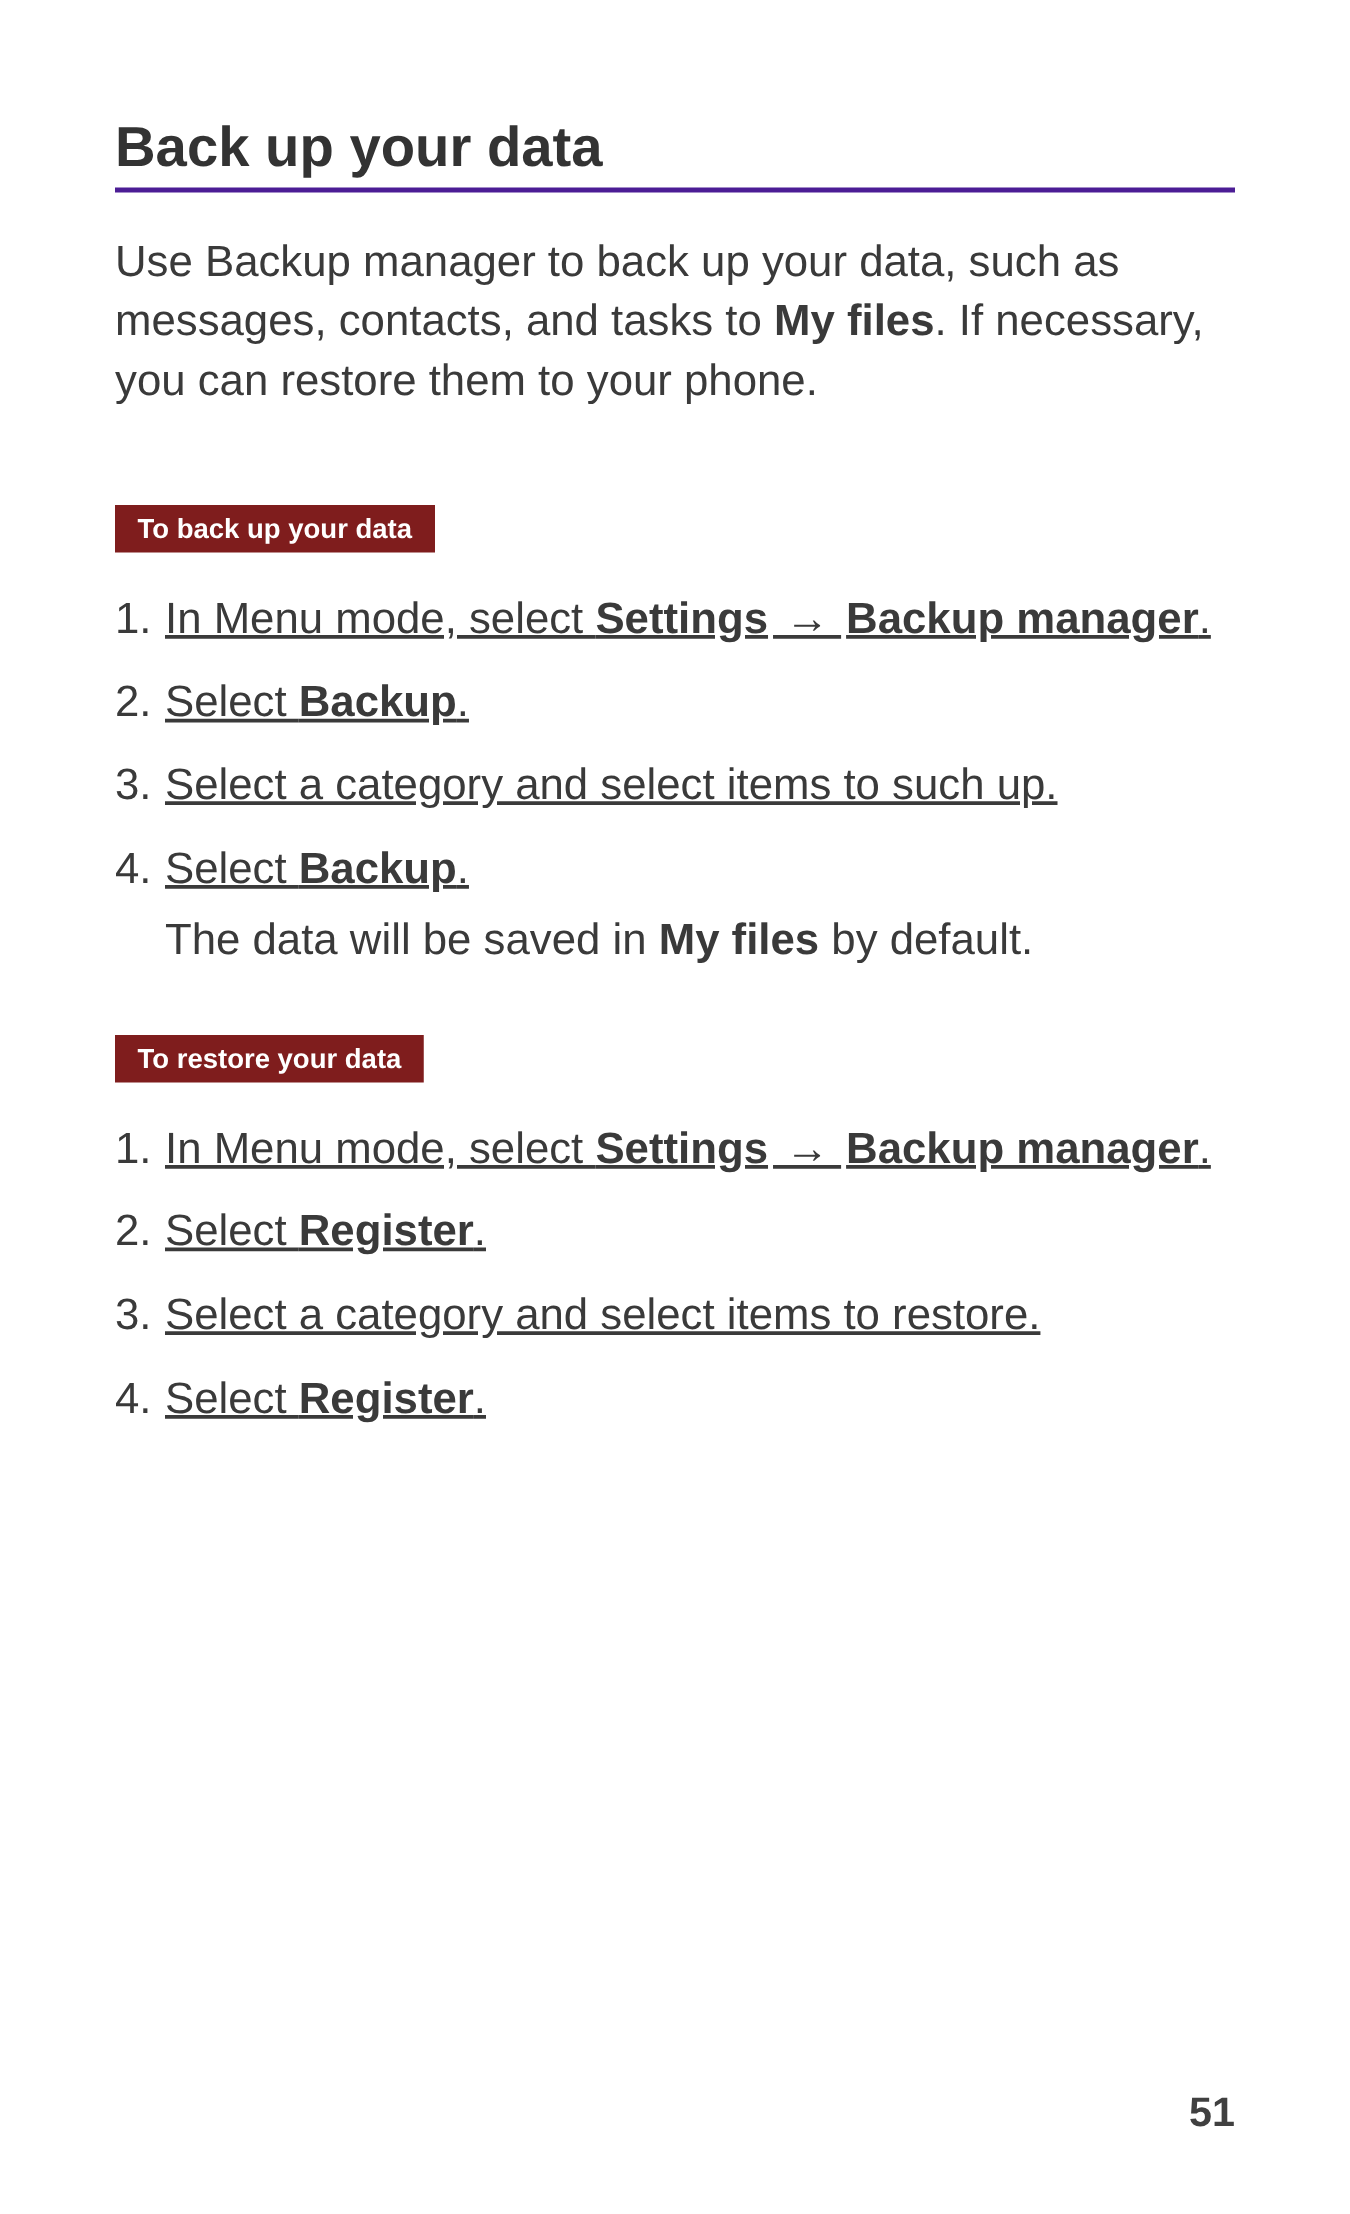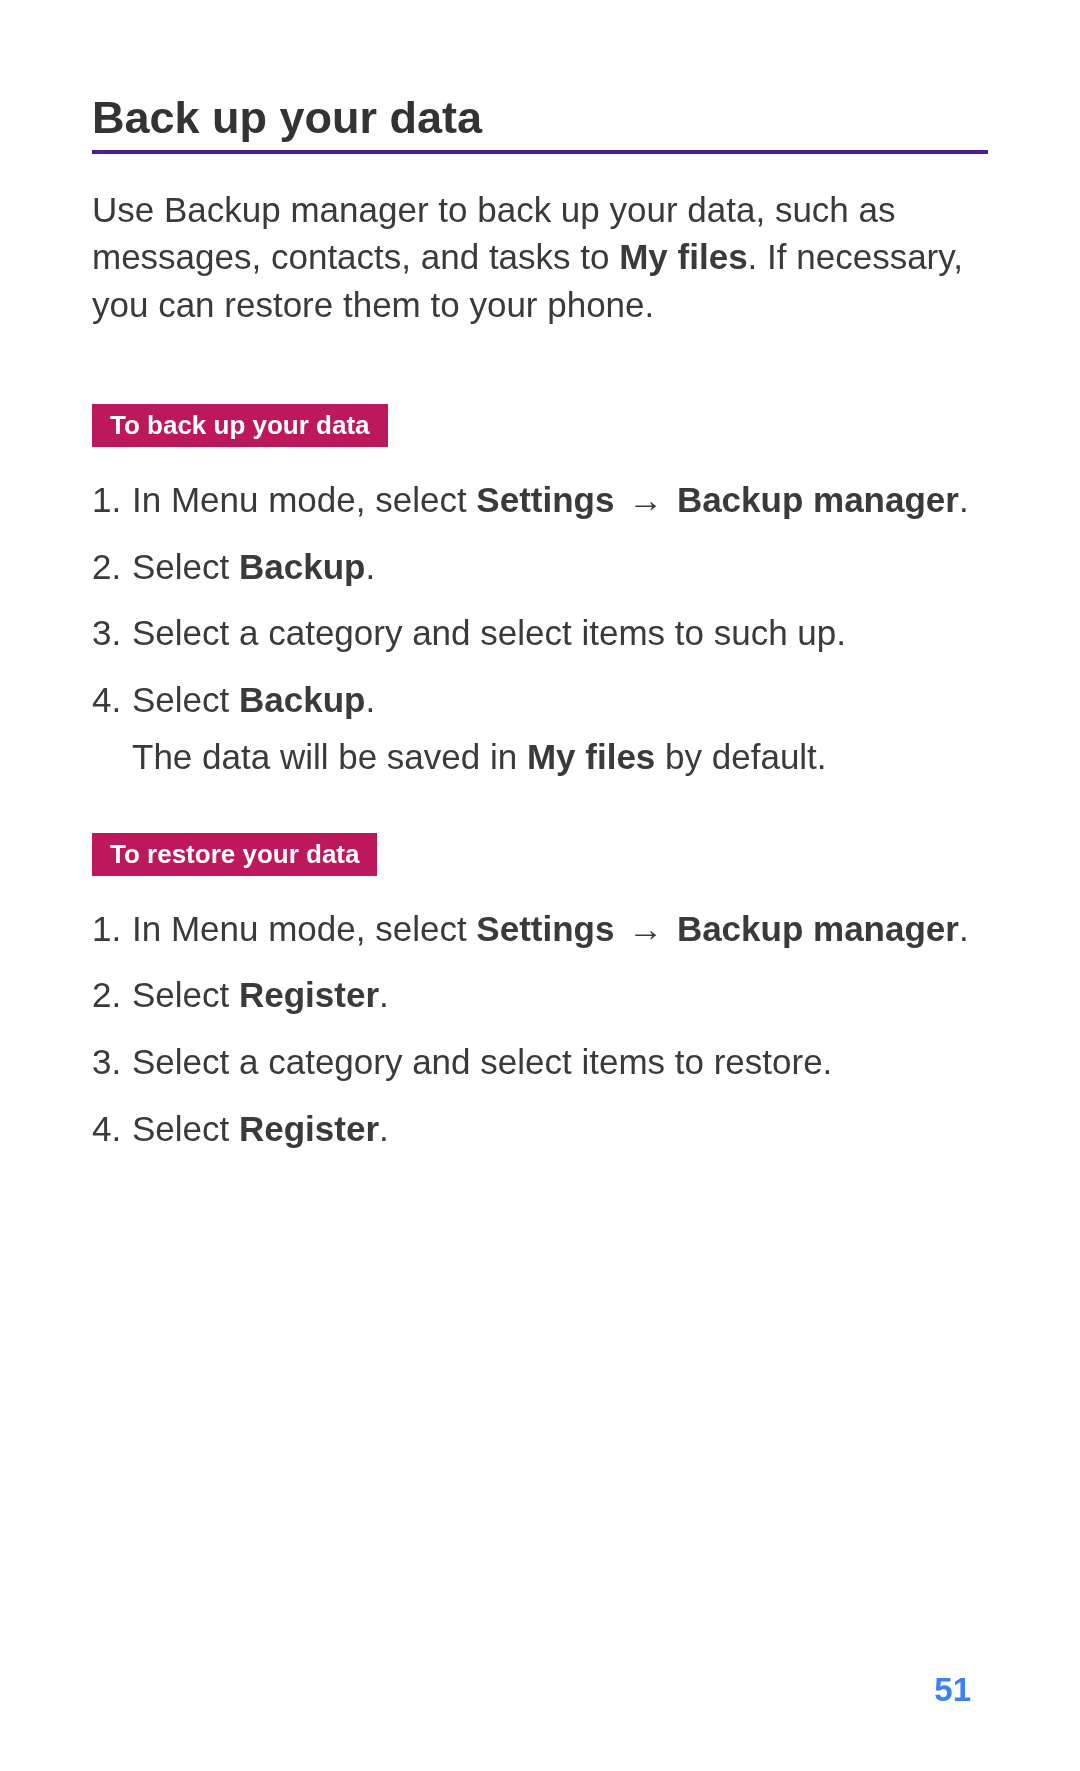--- a/index.html
+++ b/index.html
@@ -20,58 +20,59 @@
       padding-bottom: 6px;
       margin-bottom: 32px;
     }
     .intro {
       font-size: 35px;
       line-height: 1.35;
       margin-bottom: 76px;
     }
     .sub-heading {
       display: inline-block;
-      background: #be185d;
+      background: #7f1d1d;
       color: #fff;
-      font-size: 26px;
+      font-size: 22px;
       font-weight: bold;
       padding: 6px 18px 6px 18px;
       margin-bottom: 28px;
     }
     .steps {
       margin-bottom: 50px;
     }
     .step {
       display: flex;
       font-size: 35px;
       line-height: 1.45;
       margin-bottom: 16px;
     }
     .step-num {
       min-width: 40px;
     }
     .step-body {
       flex: 1;
+      text-decoration: underline;
     }
     .step-note {
       font-size: 35px;
       line-height: 1.45;
       margin-left: 40px;
       margin-top: -10px;
       margin-bottom: 12px;
     }
     .bold { font-weight: bold; }
     .arrow { padding: 0 4px; }
     .page-num {
       position: absolute;
       bottom: 62px;
-      right: 109px;
+      right: 92px;
       font-size: 33px;
       font-weight: bold;
-      color: #3b82f6;
+      color: #404040;
     }
   </style>
 </head>
 <body>
 
 <h1 class="title">Back up your data</h1>
 
 <p class="intro">
   <span>Use Backup manager to back up your data, such as messages, contacts, and tasks to </span><span class="bold">My files</span><span>. If necessary, you can restore them to your phone.</span>
 </p>

